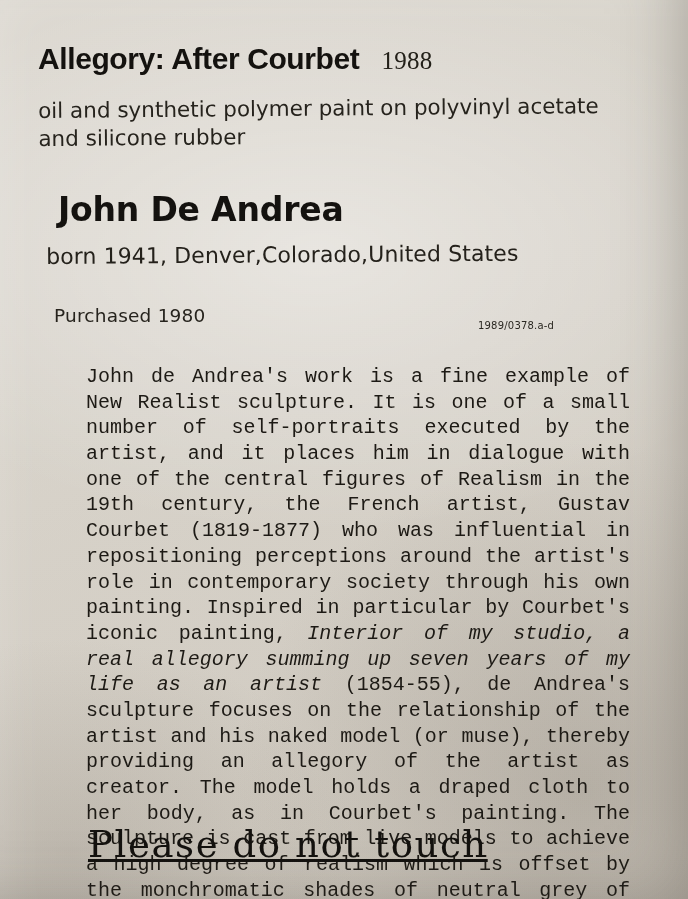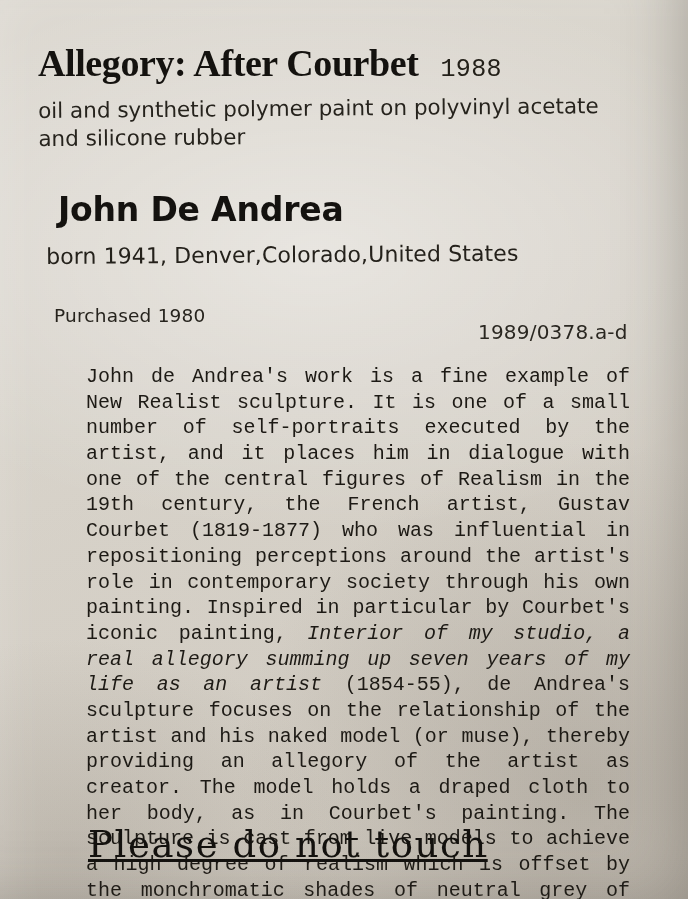--- a/index.html
+++ b/index.html
@@ -49,30 +49,30 @@
   .title-row {
     position: absolute;
     left: 38px;
     top: 44px;
     width: 610px;
     display: flex;
     align-items: baseline;
     gap: 22px;
   }
   .artwork-title {
-    font-family: Liberation Serif, serif;
-    font-size: 38px;
+    font-family: Liberation Sans, sans-serif;
+    font-size: 30px;
     font-weight: 700;
     letter-spacing: -0.4px;
     color: #14120f;
     line-height: 1.0;
     white-space: nowrap;
   }
   .artwork-year {
-    font-family: Liberation Mono, monospace;
+    font-family: Liberation Serif, serif;
     font-size: 25px;
     font-weight: 400;
     color: #232019;
     letter-spacing: 0.3px;
     text-align: right;
   }
 
   .medium {
     position: absolute;
     left: 38px;
@@ -119,21 +119,21 @@
     font-family: "DejaVu Sans", sans-serif;
     font-size: 18.5px;
     color: #26231d;
     letter-spacing: 0.2px;
   }
   .accession {
     position: absolute;
     left: 478px;
     top: 320px;
     font-family: "DejaVu Sans", sans-serif;
-    font-size: 20px;
+    font-size: 10px;
     color: #2a2721;
     letter-spacing: 0.2px;
   }
 
   
   .body-text {
     position: absolute;
     left: 56px;
     top: 364px;
     width: 544px;

